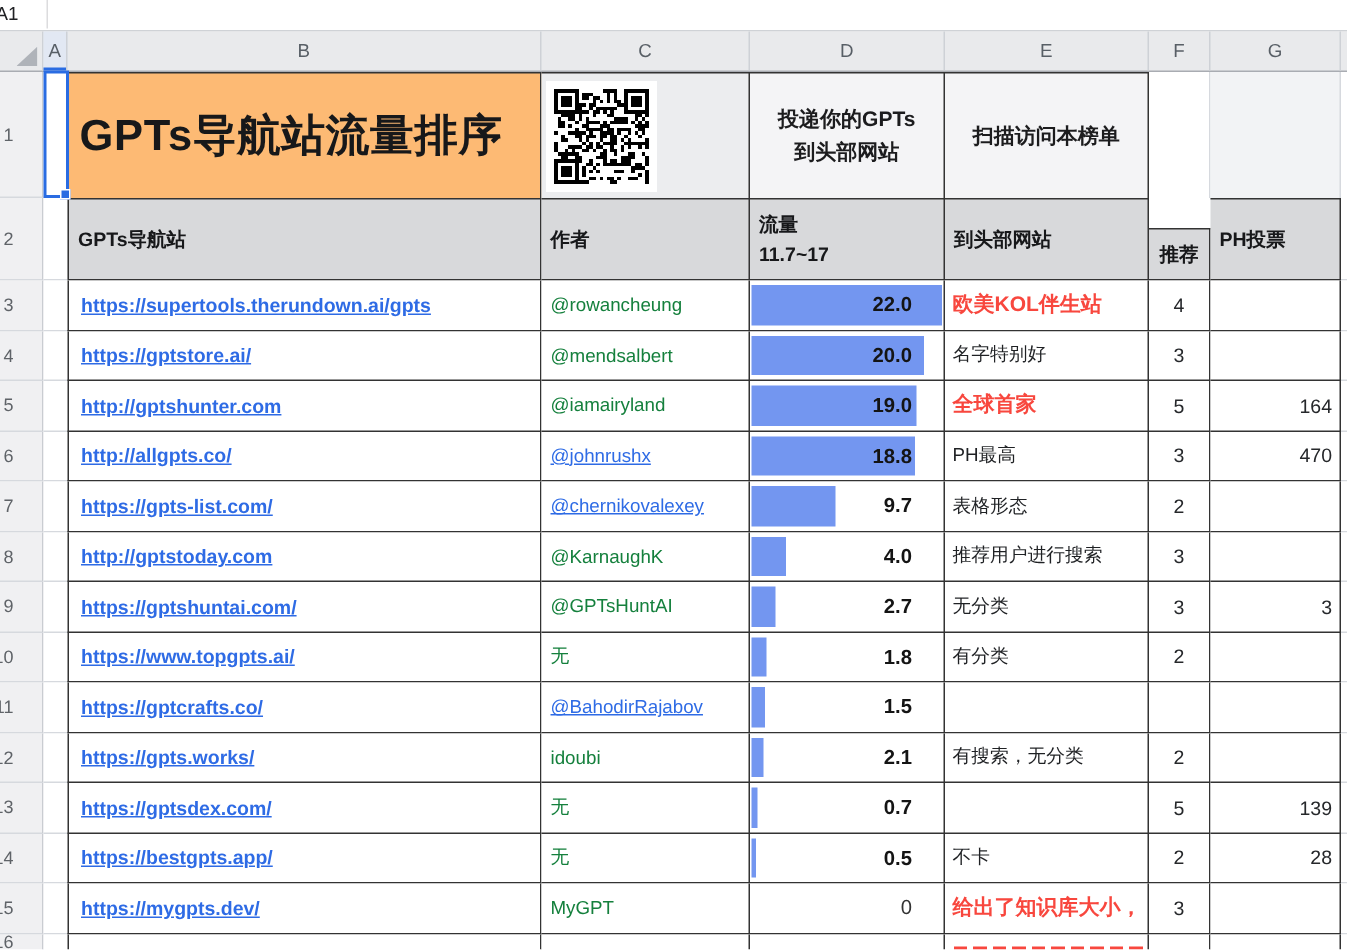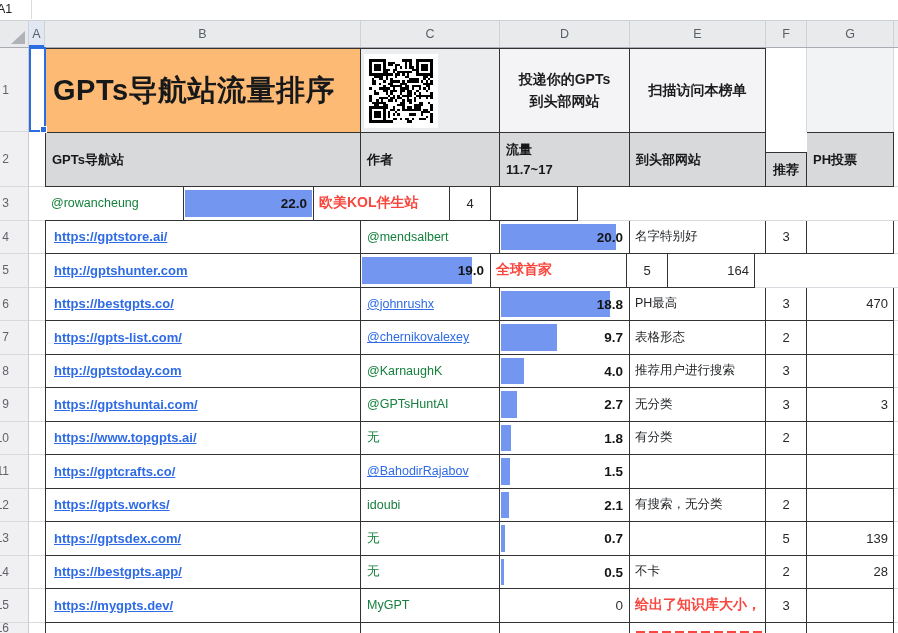--- a/index.html
+++ b/index.html
@@ -54,21 +54,21 @@
       font-size:13px;font-weight:700;color:#17181a;padding-left:6px;line-height:1.5;}
   .thead-center{padding-left:0;align-items:center;margin-top:20px;}
   
   .data-row{height:33.5px;}
   .dcell{display:flex;align-items:center;background:#fff;}
   .site-link{font-size:13px;font-weight:700;color:#2e6be5;text-decoration:underline;padding-left:8px;white-space:nowrap;}
   .author{font-size:12.5px;color:#15803d;padding-left:6px;white-space:nowrap;}
   .author.is-link{color:#2e6be5;text-decoration:underline;text-align:center;}
   .traffic-cell{position:relative;}
   .traffic-bar{position:absolute;left:1px;top:3px;bottom:3px;background:#7396f0;}
-  .traffic-num{position:absolute;right:6px;top:50%;transform:translateY(-50%);
+  .traffic-num{position:absolute;right:21px;top:50%;transform:translateY(-50%);
       font-size:13.5px;font-weight:700;color:#141414;}
   .traffic-num.normal{font-weight:400;color:#333;}
   .feature{font-size:12.5px;color:#1f2124;padding-left:5px;white-space:nowrap;}
   .feature.red{color:#f8473e;font-weight:700;font-size:14px;}
   .rec{width:100%;text-align:center;font-size:13px;color:#26282b;}
   .ph{width:100%;text-align:right;padding-right:5px;font-size:13px;color:#26282b;}
   
   #row-partial{height:12px;}
   #red-sliver{position:absolute;left:6px;bottom:0;height:4px;width:168px;
       background:repeating-linear-gradient(90deg,#f8473e 0 9px,transparent 9px 13px);}
@@ -420,20 +420,23 @@
     </div>
     <div class="cell w-h lgt-b" style="background:#fff;"></div>
   </div>
 
   <div id="data-rows">
   <div class="r data-row">
     <div class="cell rowhead w-rowhead">
           <span>3</span>
         </div>
     <div class="cell colA w-a"></div>
+    <div class="cell w-b dcell blk-l blk-r blk-b">
+      <a class="site-link">https://supertools.therundown.ai/gpts</a>
+    </div>
     <div class="cell w-c dcell blk-r blk-b">
       <span class="author">@rowancheung</span>
     </div>
     <div class="cell w-d dcell blk-r blk-b traffic-cell">
       <span class="traffic-bar" style="width: calc(100% - 2px);"></span>
       <span class="traffic-num">22.0</span>
     </div>
     <div class="cell w-e dcell blk-r blk-b">
       <span class="feature red">欧美KOL伴生站</span>
     </div>
@@ -474,20 +477,23 @@
   </div>
 
   <div class="r data-row">
     <div class="cell rowhead w-rowhead">
           <span>5</span>
         </div>
     <div class="cell colA w-a"></div>
     <div class="cell w-b dcell blk-l blk-r blk-b">
       <a class="site-link">http://gptshunter.com</a>
     </div>
+    <div class="cell w-c dcell blk-r blk-b">
+      <span class="author">@iamairyland</span>
+    </div>
     <div class="cell w-d dcell blk-r blk-b traffic-cell">
       <span class="traffic-bar" style="width: calc(86.3636% - 1.72727px);"></span>
       <span class="traffic-num">19.0</span>
     </div>
     <div class="cell w-e dcell blk-r blk-b">
       <span class="feature red">全球首家</span>
     </div>
     <div class="cell w-f dcell blk-r blk-b">
       <span class="rec">5</span>
     </div>
@@ -496,21 +502,21 @@
     </div>
     <div class="cell w-h lgt-b" style="background:#fff;"></div>
   </div>
 
   <div class="r data-row">
     <div class="cell rowhead w-rowhead">
           <span>6</span>
         </div>
     <div class="cell colA w-a"></div>
     <div class="cell w-b dcell blk-l blk-r blk-b">
-      <a class="site-link">https://bestgpts.co/</a>
+      <a class="site-link">http://allgpts.co/</a>
     </div>
     <div class="cell w-c dcell blk-r blk-b">
       <span class="author is-link">@johnrushx</span>
     </div>
     <div class="cell w-d dcell blk-r blk-b traffic-cell">
       <span class="traffic-bar" style="width: calc(85.4545% - 1.70909px);"></span>
       <span class="traffic-num">18.8</span>
     </div>
     <div class="cell w-e dcell blk-r blk-b">
       <span class="feature">PH最高</span>

